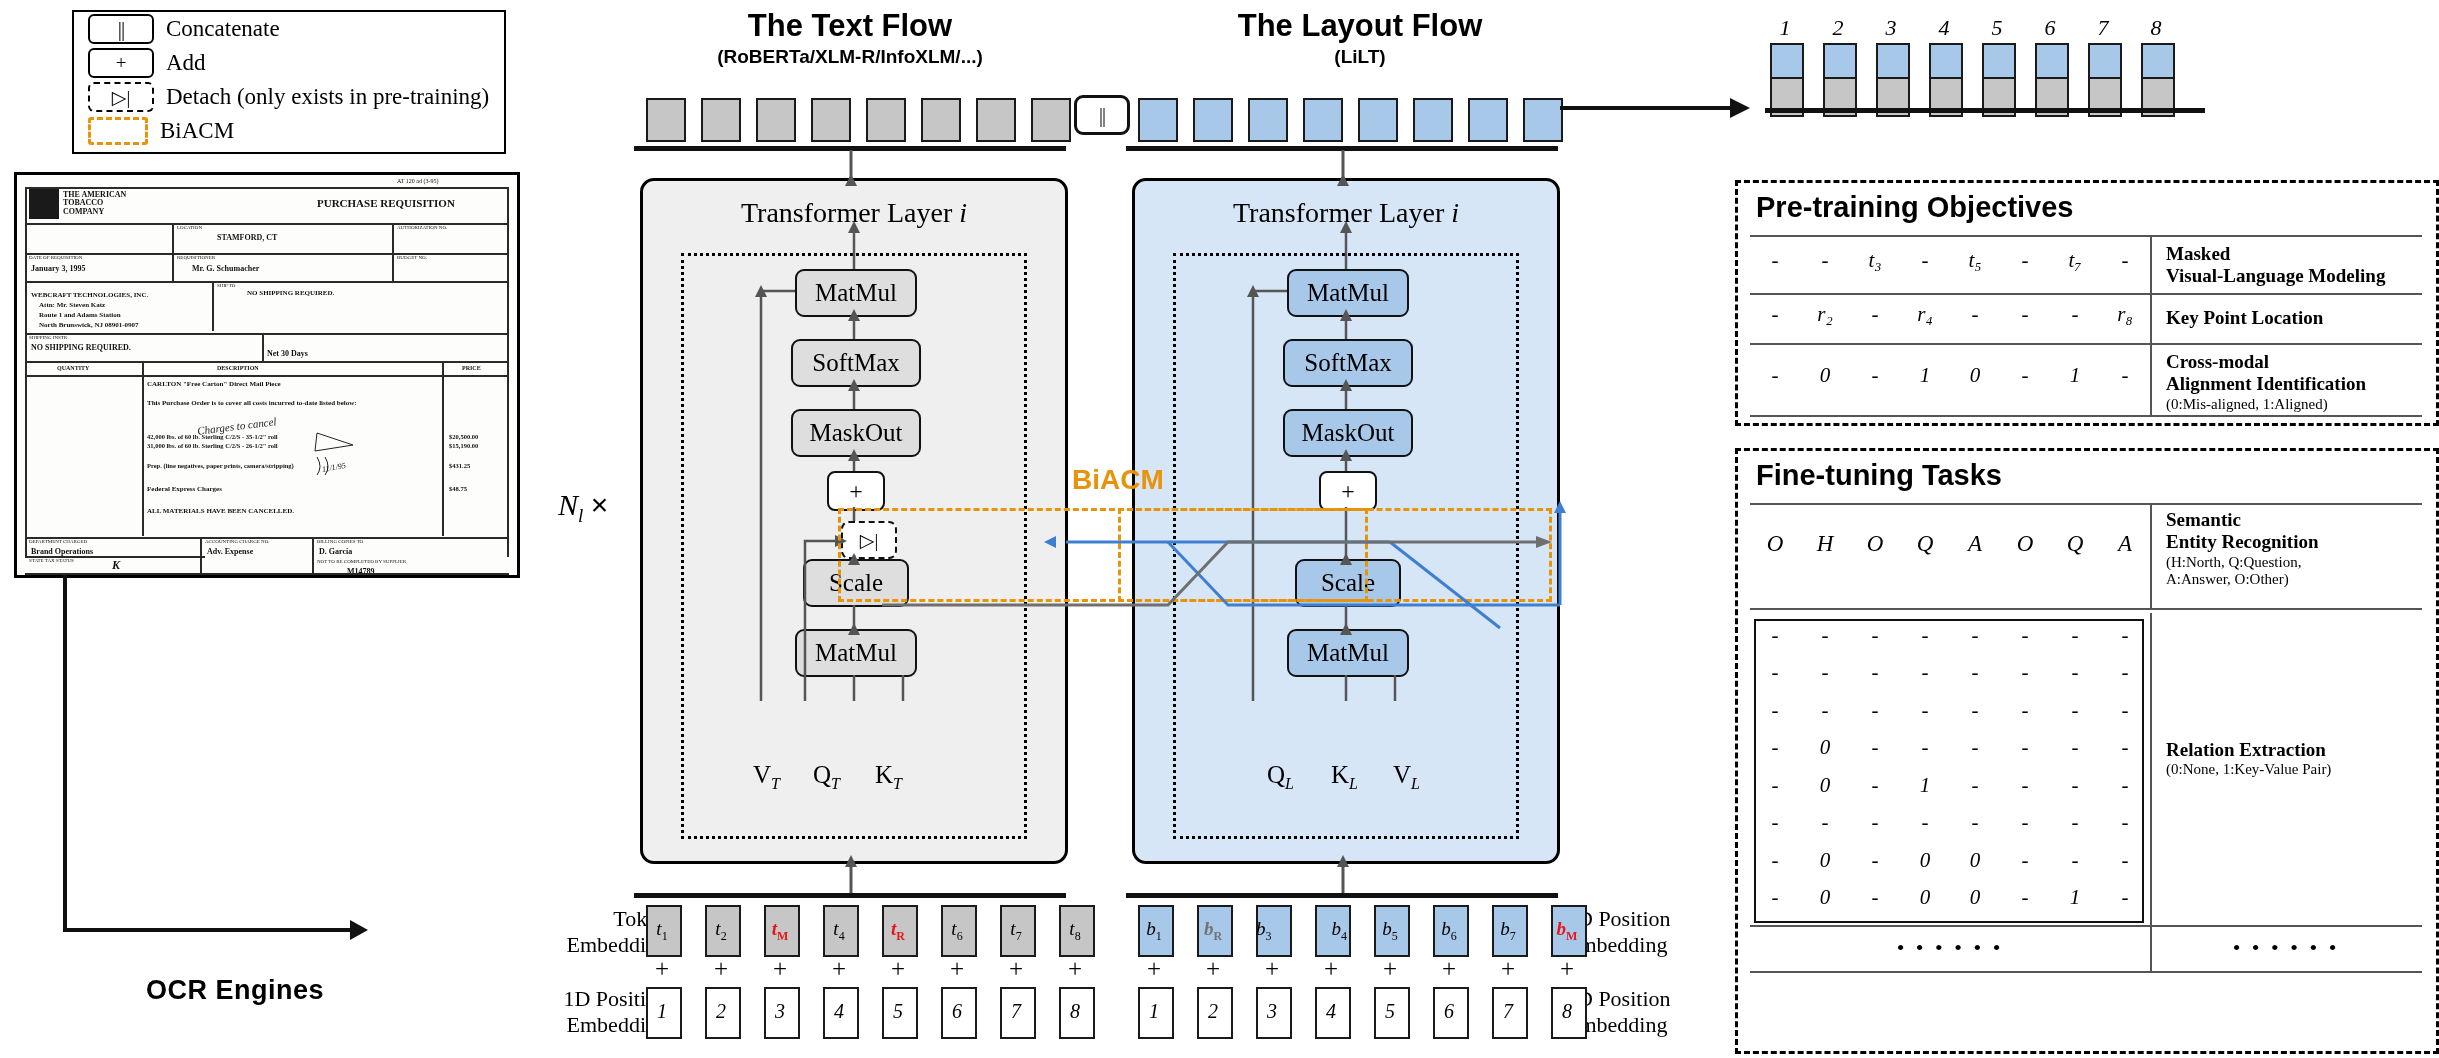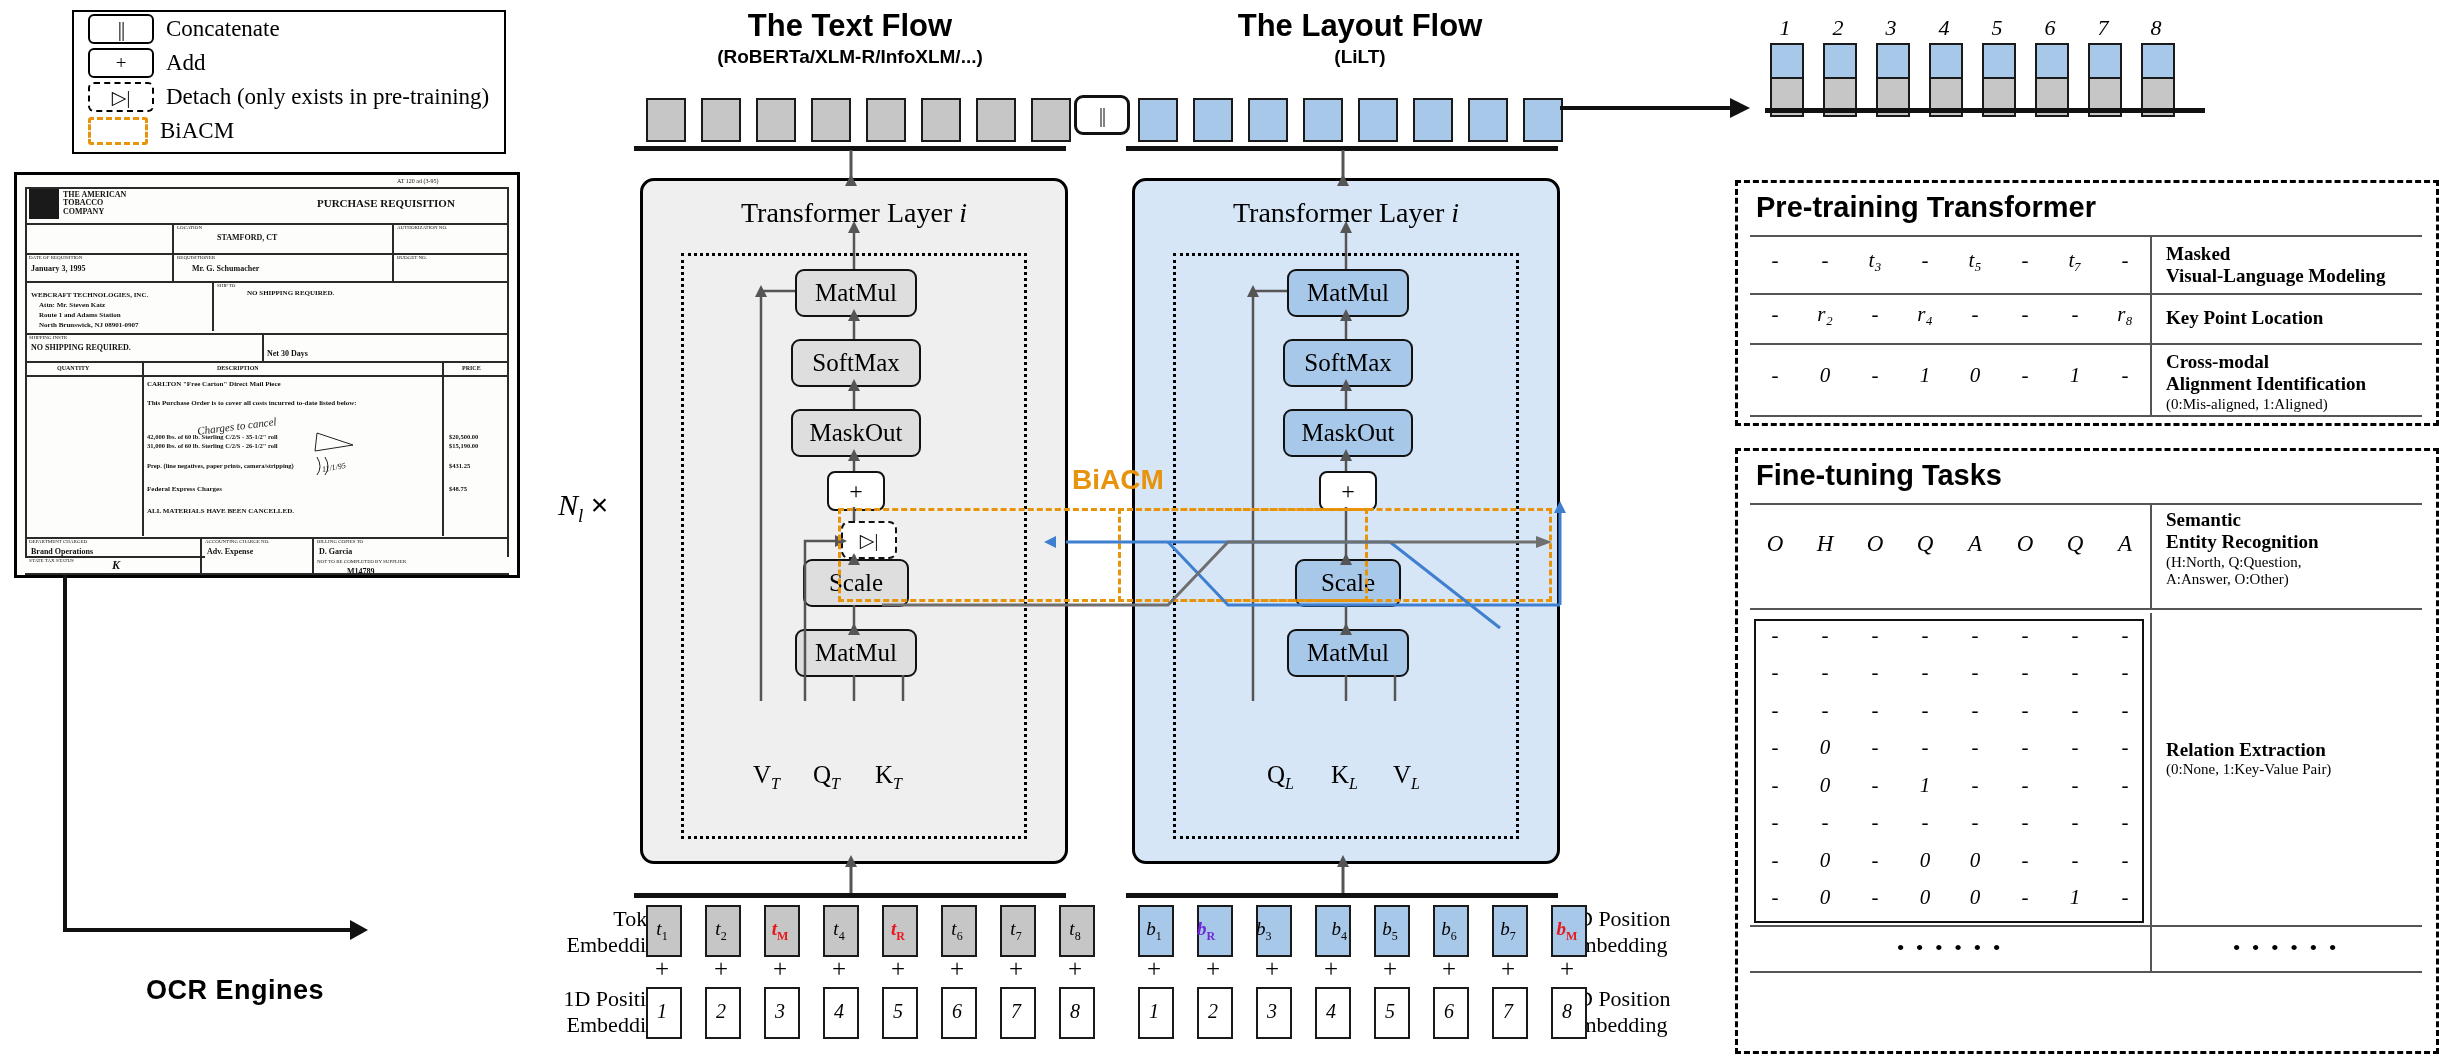--- a/index.html
+++ b/index.html
@@ -461,21 +461,21 @@
     <div class="abs chip white" style="left:1059px;top:987px;width:32px;height:48px;"></div>
     <div class="abs serif" style="left:1059px;top:1000px;width:32px;text-align:center;font-size:20px;font-style:italic;">8</div>
   </div>
 <div id="emb-layout">
     <div class="abs chip blue" style="left:1138px;top:905px;width:32px;height:48px;"></div>
     <div class="abs serif" style="left:1138px;top:918px;width:32px;text-align:center;font-size:19px;"><i>b</i><sub style="font-size:12px;">1</sub></div>
     <div class="abs serif" style="left:1138px;top:955px;width:32px;text-align:center;font-size:25px;">+</div>
     <div class="abs chip white" style="left:1138px;top:987px;width:32px;height:48px;"></div>
     <div class="abs serif" style="left:1138px;top:1000px;width:32px;text-align:center;font-size:20px;font-style:italic;">1</div>
     <div class="abs chip blue" style="left:1197px;top:905px;width:32px;height:48px;"></div>
-    <div class="abs serif" style="left:1197px;top:918px;width:32px;font-size:19px;color:#6d28d9;font-weight:bold;"><i>b</i><sub style="font-size:12px;">R</sub></div>
+    <div class="abs serif" style="left:1197px;top:918px;width:32px;text-align:center;font-size:19px;color:#737373;font-weight:bold;"><i>b</i><sub style="font-size:12px;">R</sub></div>
     <div class="abs serif" style="left:1197px;top:955px;width:32px;text-align:center;font-size:25px;">+</div>
     <div class="abs chip white" style="left:1197px;top:987px;width:32px;height:48px;"></div>
     <div class="abs serif" style="left:1197px;top:1000px;width:32px;text-align:center;font-size:20px;font-style:italic;">2</div>
     <div class="abs chip blue" style="left:1256px;top:905px;width:32px;height:48px;"></div>
     <div class="abs serif" style="left:1256px;top:918px;width:32px;text-align:left;font-size:19px;"><i>b</i><sub style="font-size:12px;">3</sub></div>
     <div class="abs serif" style="left:1256px;top:955px;width:32px;text-align:center;font-size:25px;">+</div>
     <div class="abs chip white" style="left:1256px;top:987px;width:32px;height:48px;"></div>
     <div class="abs serif" style="left:1256px;top:1000px;width:32px;text-align:center;font-size:20px;font-style:italic;">3</div>
     <div class="abs chip blue" style="left:1315px;top:905px;width:32px;height:48px;"></div>
     <div class="abs serif" style="left:1315px;top:918px;width:32px;text-align:right;font-size:19px;"><i>b</i><sub style="font-size:12px;">4</sub></div>
@@ -498,21 +498,21 @@
     <div class="abs chip white" style="left:1492px;top:987px;width:32px;height:48px;"></div>
     <div class="abs serif" style="left:1492px;top:1000px;width:32px;text-align:center;font-size:20px;font-style:italic;">7</div>
     <div class="abs chip blue" style="left:1551px;top:905px;width:32px;height:48px;"></div>
     <div class="abs serif" style="left:1551px;top:918px;width:32px;text-align:center;font-size:19px;color:#E8161B;font-weight:bold;"><i>b</i><sub style="font-size:12px;">M</sub></div>
     <div class="abs serif" style="left:1551px;top:955px;width:32px;text-align:center;font-size:25px;">+</div>
     <div class="abs chip white" style="left:1551px;top:987px;width:32px;height:48px;"></div>
     <div class="abs serif" style="left:1551px;top:1000px;width:32px;text-align:center;font-size:20px;font-style:italic;">8</div>
   </div>
 
 <div class="dashpanel" style="left:1735px;top:180px;width:698px;height:240px;">
-  <div class="abs panel-h" style="left:18px;top:8px;">Pre-training Transformer</div>
+  <div class="abs panel-h" style="left:18px;top:8px;">Pre-training Objectives</div>
   <div id="pt-table" class="abs" style="left:12px;top:52px;width:672px;height:180px;">
       <div class="hr" style="left:0px;top:0px;width:672px;"></div>
       <div class="cell" style="left:0px;top:13px;width:50px;">-</div>
       <div class="cell" style="left:50px;top:13px;width:50px;">-</div>
       <div class="cell" style="left:100px;top:13px;width:50px;">t₃</div>
       <div class="cell" style="left:150px;top:13px;width:50px;">-</div>
       <div class="cell" style="left:200px;top:13px;width:50px;">t₅</div>
       <div class="cell" style="left:250px;top:13px;width:50px;">-</div>
       <div class="cell" style="left:300px;top:13px;width:50px;">t₇</div>
       <div class="cell" style="left:350px;top:13px;width:50px;">-</div>

